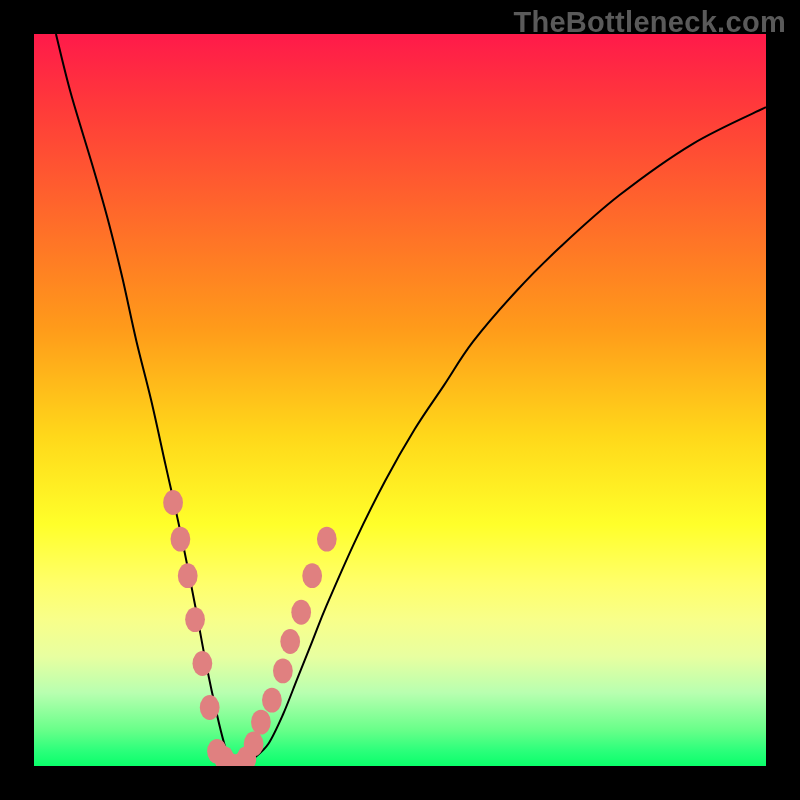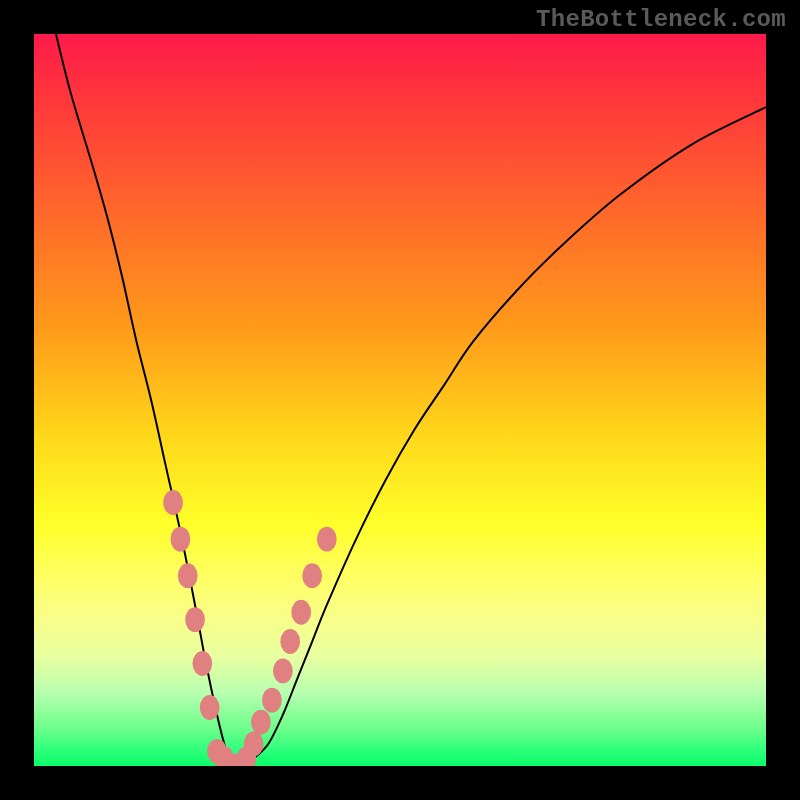--- a/index.html
+++ b/index.html
@@ -45,22 +45,22 @@
     position: absolute;
     top: 34px;
     left: 34px;
     width: 732px;
     height: 732px;
   }
   .watermark {
     position: absolute;
     top: 6px;
     right: 14px;
-    font-family: Liberation Mono, monospace;
-    font-size: 24px;
+    font-family: Liberation Sans, sans-serif;
+    font-size: 29px;
     font-weight: 600;
     color: #5a5a5a;
     letter-spacing: 0.3px;
     user-select: none;
   }
 </style>
 </head>
 <body>
 
 <div class="frame">

